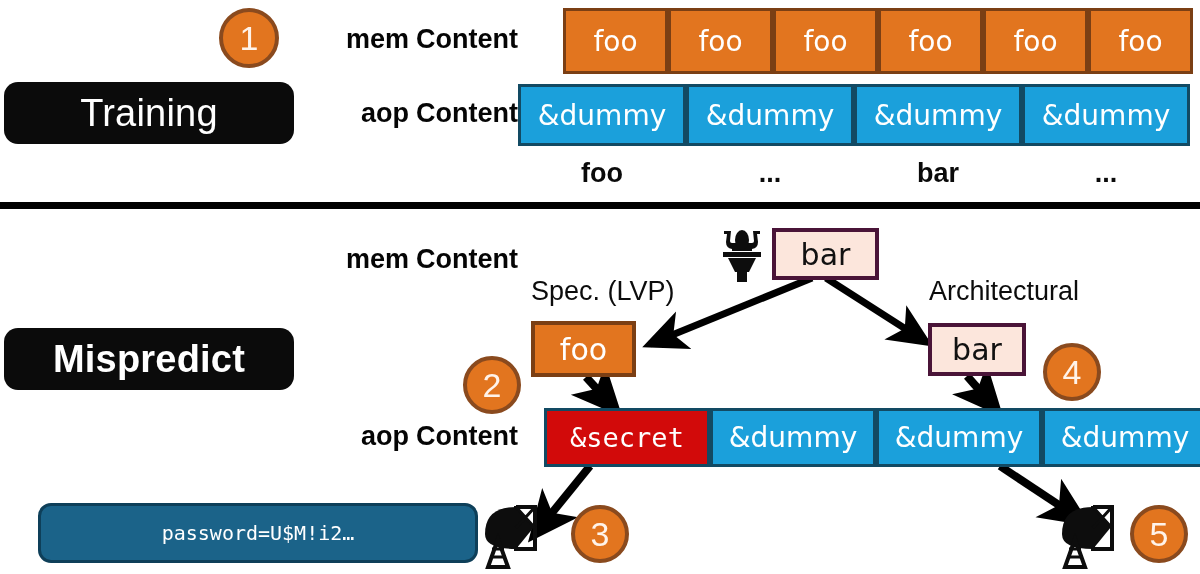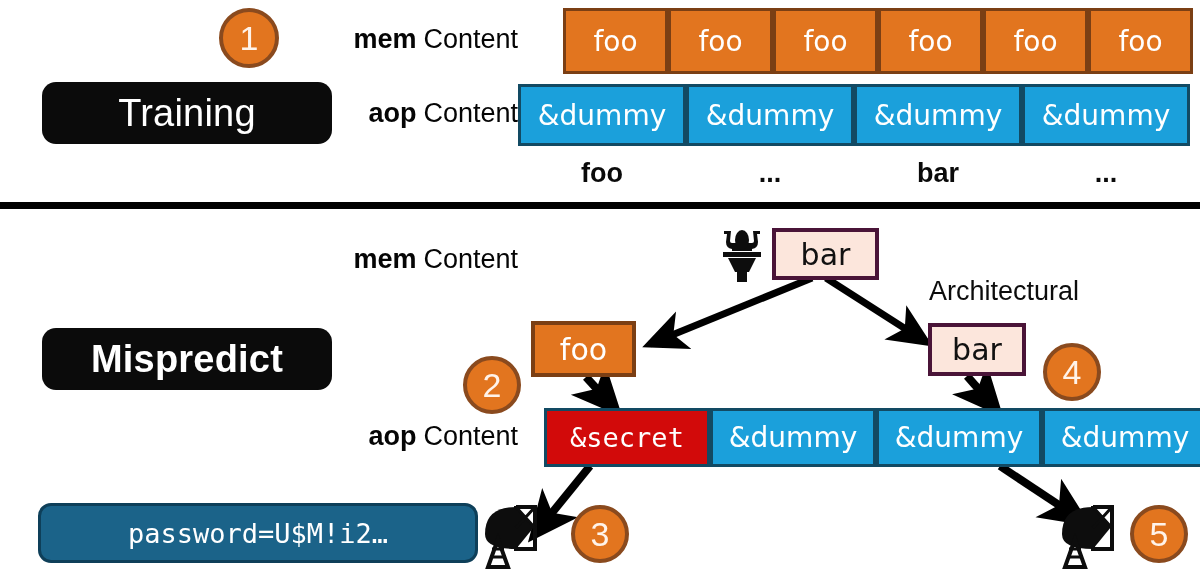--- a/index.html
+++ b/index.html
@@ -24,35 +24,34 @@
     background: #0b0b0b;
     border-radius: 14px;
     color: #ffffff;
     display: flex;
     align-items: center;
     justify-content: center;
     font-size: 38px;
     font-weight: 400;
     letter-spacing: .2px;
     font-family: "Liberation Sans", sans-serif;
-    margin-left: 38px;
   }
 
   
   .row-label {
     display: flex;
     align-items: center;
     justify-content: flex-end;
     font-size: 27px;
     font-weight: bold;
     color: #050505;
     font-family: "Liberation Sans", sans-serif;
     white-space: nowrap;
   }
-  .row-label .thin { font-weight: normal; }
+  .row-label .thin { font-weight: bold; }
 
   
   .cellrow { display: flex; }
   .cell {
     box-sizing: border-box;
     display: flex;
     align-items: center;
     justify-content: center;
     color: #ffffff;
     font-family: "DejaVu Sans", sans-serif;
@@ -135,21 +134,21 @@
 
   
   .termbox {
     background: #1B6389;
     border: 3px solid #0E3F59;
     border-radius: 13px;
     display: flex;
     align-items: center;
     justify-content: center;
     color: #ffffff;
-    font-size: 27px;
+    font-size: 20px;
     font-family: "DejaVu Sans Mono", monospace;
     white-space: nowrap;
   }
 
   
   #arrows {
     position: absolute;
     left: 0; top: 0;
     width: 1200px; height: 574px;
     pointer-events: none;
@@ -243,20 +242,21 @@
                Q40 20 34 21 L34 23 L14 23 L14 21 Q8 20 8 14 L9 6 L6 6 Z" fill="#0d0d0d"></path>
       <ellipse cx="24" cy="12" rx="7" ry="10" fill="#0d0d0d"></ellipse>
       <rect x="5" y="24" width="38" height="5" fill="#0d0d0d"></rect>
       <path d="M10 30 L38 30 L31 44 L17 44 Z" fill="#0d0d0d"></path>
       <rect x="19" y="43" width="10" height="11" fill="#0d0d0d"></rect>
     </svg>
   </div>
 
   <div class="abs valbox valbox-arch" style="left:772px; top:228px; width:107px; height:52px;">bar</div>
 
+  <div class="abs caption" style="left:531px; top:276px;">Spec. (LVP)</div>
   <div class="abs caption" style="left:902px; top:276px;margin-left:27px;">Architectural</div>
 
   <div class="abs valbox valbox-spec" style="left:531px; top:321px; width:105px; height:56px;">foo</div>
 
   <div class="abs valbox valbox-arch" style="left:928px; top:323px; width:98px; height:53px;">bar</div>
 
   <div class="abs badge" style="left:463px; top:356px; width:58px; height:58px;">2</div>
 
   <div class="abs badge" style="left:1043px; top:343px; width:58px; height:58px;">4</div>
 

